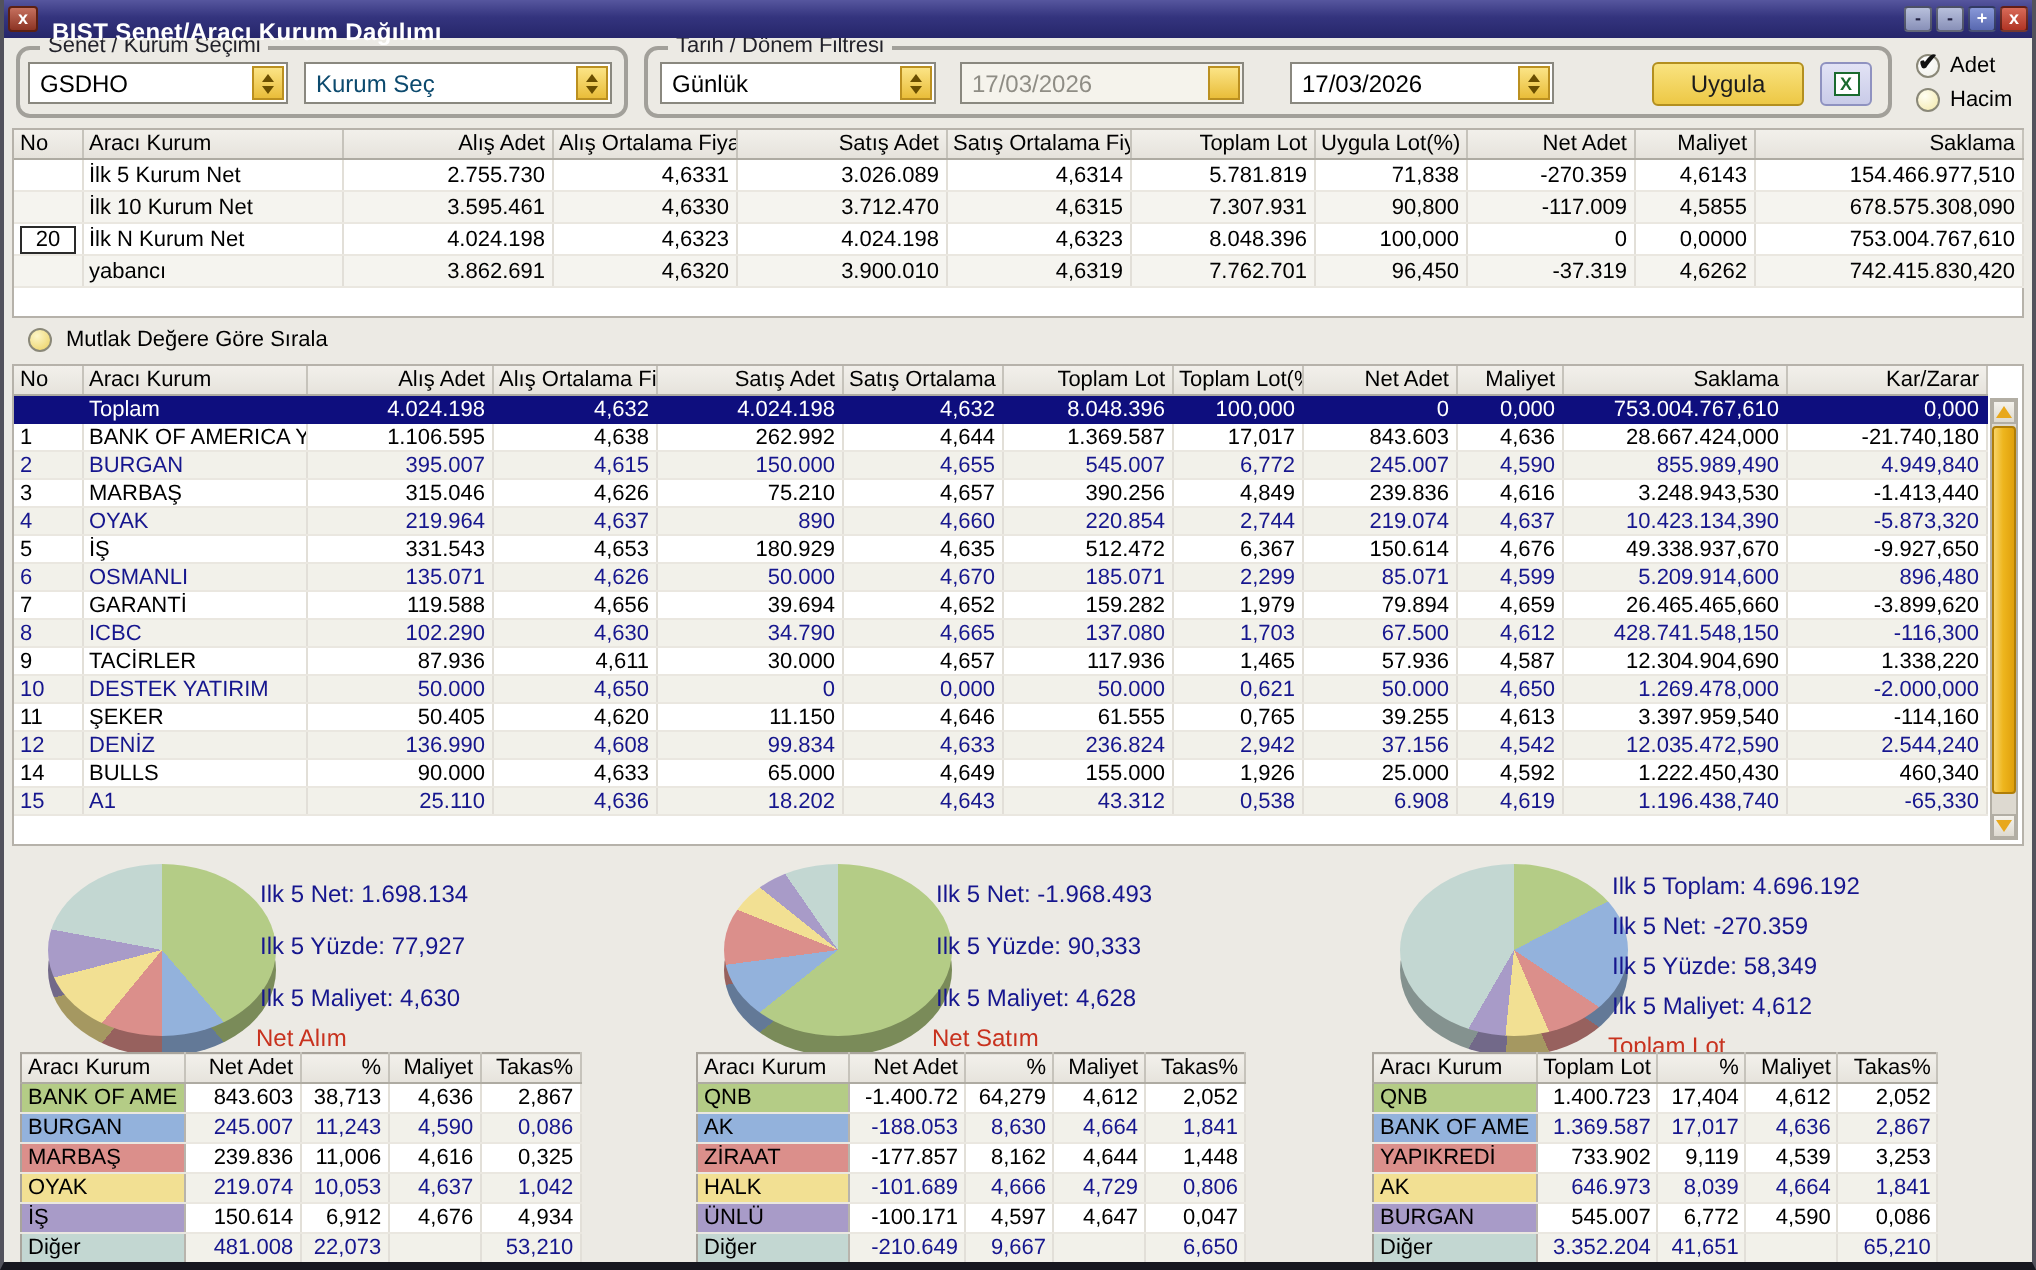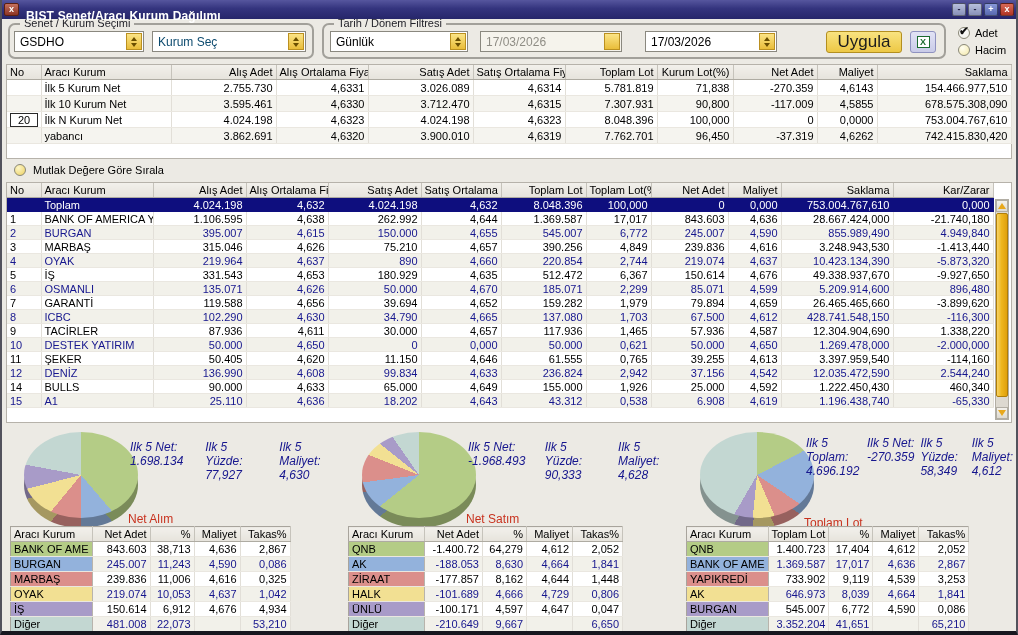--- a/index.html
+++ b/index.html
@@ -26,21 +26,21 @@
   .g2 { left:322px; top:23px; width:624px; height:36px;text-align:center; }
 
   .combo { position:absolute; height:21px; background:#fff; border:1px solid #8a887f; display:flex; align-items:center; padding-left:5px; font-size:12px; }
   .combo.gray { color:#0c4a6e; }
   .combo.disabled { background:#f5f3ec; color:#8f8d85; }
   .spin { position:absolute; top:1px; right:1px; bottom:1px; width:16px; background:linear-gradient(#fbe486,#e9bd3a); border:1px solid #bb9020; display:flex; flex-direction:column; align-items:center; justify-content:center; gap:2px; }
   .spin.plain { }
   .t-up { width:0; height:0; border-left:3px solid transparent; border-right:3px solid transparent; border-bottom:4px solid #6a4e00; }
   .t-dn { width:0; height:0; border-left:3px solid transparent; border-right:3px solid transparent; border-top:4px solid #6a4e00; }
 
-  .btn-apply { position:absolute; left:826px; top:31px; width:76px; height:22px; background:linear-gradient(#f9e380,#edc845); border:1px solid #b38f1f; border-radius:3px; font-size:17px; text-align:center; line-height:20px; color:#1c1c1c; }
+  .btn-apply { position:absolute; left:826px; top:31px; width:76px; height:22px; background:linear-gradient(#f9e380,#edc845); border:1px solid #b38f1f; border-radius:3px; font-size:12px; text-align:center; line-height:20px; color:#1c1c1c; }
   .btn-excel { position:absolute; left:910px; top:31px; width:26px; height:22px; background:linear-gradient(#e2e3f5,#c9cbe8); border:1px solid #8f92c0; border-radius:3px; display:flex; align-items:center; justify-content:center; }
   .excel-ico { width:13px; height:12px; background:#fff; border:1px solid #1a6b2e; color:#1a6b2e; font-size:9px; font-weight:bold; line-height:10px; text-align:center; }
 
   .unitbox { position:absolute; left:958px; top:24px; width:56px; }
   .radio-row { display:flex; align-items:center; gap:5px; height:17px; }
   .radio { width:12px; height:12px; border-radius:50%; border:1px solid #8a8878; background:radial-gradient(circle at 35% 30%,#fffef2,#f3e8a8); position:relative; flex:none; }
   .radio.checked { background:radial-gradient(circle at 35% 30%,#ffffff,#efefe8); }
   .radio.checked::after { content:"✔"; position:absolute; left:0px; top:-4px; font-size:12px; font-weight:bold; color:#111; }
   .radio-label { font-size:11px;text-align:center; }
 
@@ -75,21 +75,21 @@
   .sb-tri-dn { width:0;height:0;border-left:4px solid transparent;border-right:4px solid transparent;border-top:6px solid #e8a81c; }
   .sb-thumb { position:absolute; left:0; top:13px; width:12px; bottom:22px; background:linear-gradient(90deg,#f8d468,#eeb61e 45%,#e0a00c); border:1px solid #b07e08; border-radius:2px; }
 
   
   .panel { position:absolute; top:428px; width:338px; height:205px; }
   .p0 { left:2px; } .p1 { left:340px; } .p2 { left:678px; }
   .pie-wrap { position:absolute; left:22px; top:4px; width:114px; height:96px; }
   .pie-side,.pie-top { position:absolute; left:0; width:114px; height:86px; border-radius:50%; }
   .pie-side { top:10px; filter:brightness(.68) saturate(1.05); }
   .pie-top { top:0; }
-  .stats { position:absolute; left:128px; top:12px; display:flex; flex-direction:row; gap:12px; color:#16168e; font-size:12px;font-style:italic; }
+  .stats { position:absolute; left:128px; top:12px; display:flex; flex-direction:column; gap:12px; color:#16168e; font-size:12px; }
   .stats.tight { gap:6px; top:8px; }
   .chart-label { position:absolute; left:126px; top:84px; color:#c8321e; font-size:12px; }
   .p2 .chart-label { top:88px; }
   .panel table { position:absolute; left:8px; top:98px; background:#fff; border:1px solid #a8a49c; }
   .panel td { height:15px; }
   .panel tbody tr:nth-child(even) { color:#16168e; }
   .panel tbody tr:nth-child(even) td { background:#f2f1ea; }
   .panel td.name-cell { color:#000; border-right:1px solid #b8b4ac; }
 </style>
 </head>
@@ -177,21 +177,21 @@
       </colgroup>
       <thead>
         <tr>
           <th class="al-l">No</th>
           <th class="al-l">Aracı Kurum</th>
           <th class="al-r">Alış Adet</th>
           <th class="al-r">Alış Ortalama Fiyat</th>
           <th class="al-r">Satış Adet</th>
           <th class="al-r">Satış Ortalama Fiyat</th>
           <th class="al-r">Toplam Lot</th>
-          <th class="al-r">Kurum Lot(%)</th>
+          <th class="al-r">Uygula Lot(%)</th>
           <th class="al-r">Net Adet</th>
           <th class="al-r">Maliyet</th>
           <th class="al-r">Saklama</th>
         </tr>
       </thead>
       <tbody>
         <tr>
           <td class="al-l"></td>
           <td class="al-l">İlk 5 Kurum Net</td>
           <td class="al-r">2.755.730</td>

